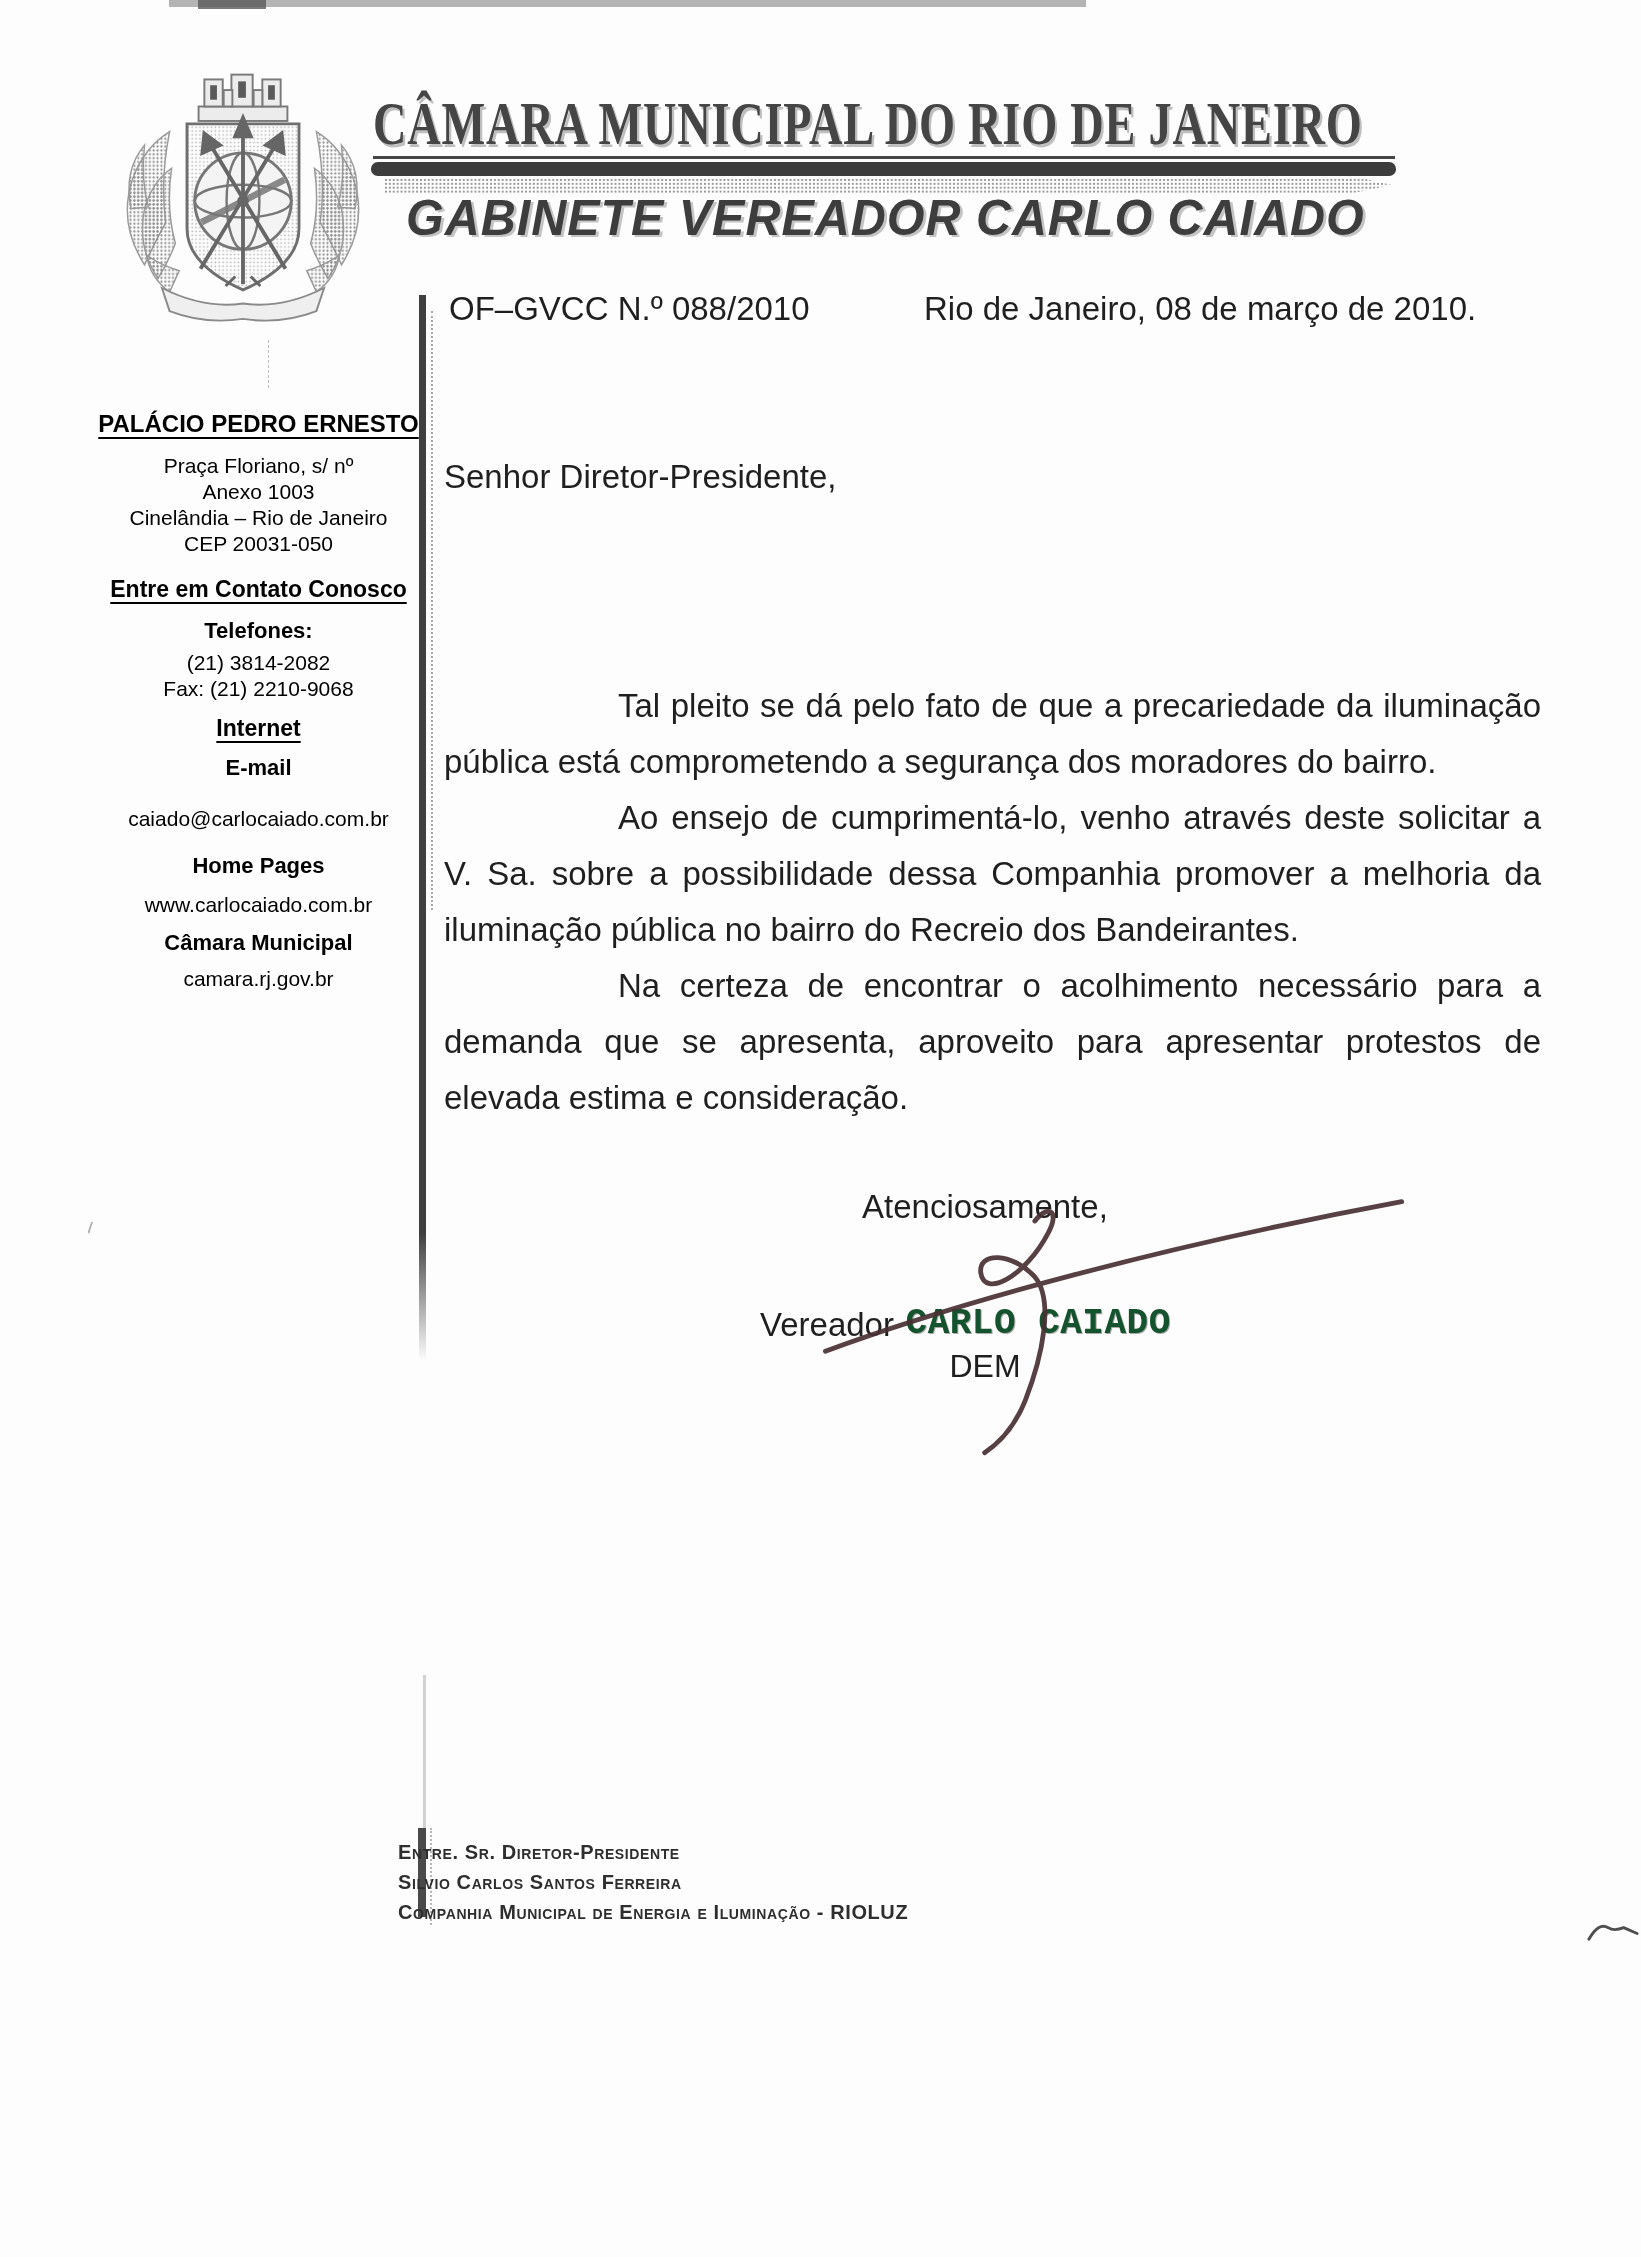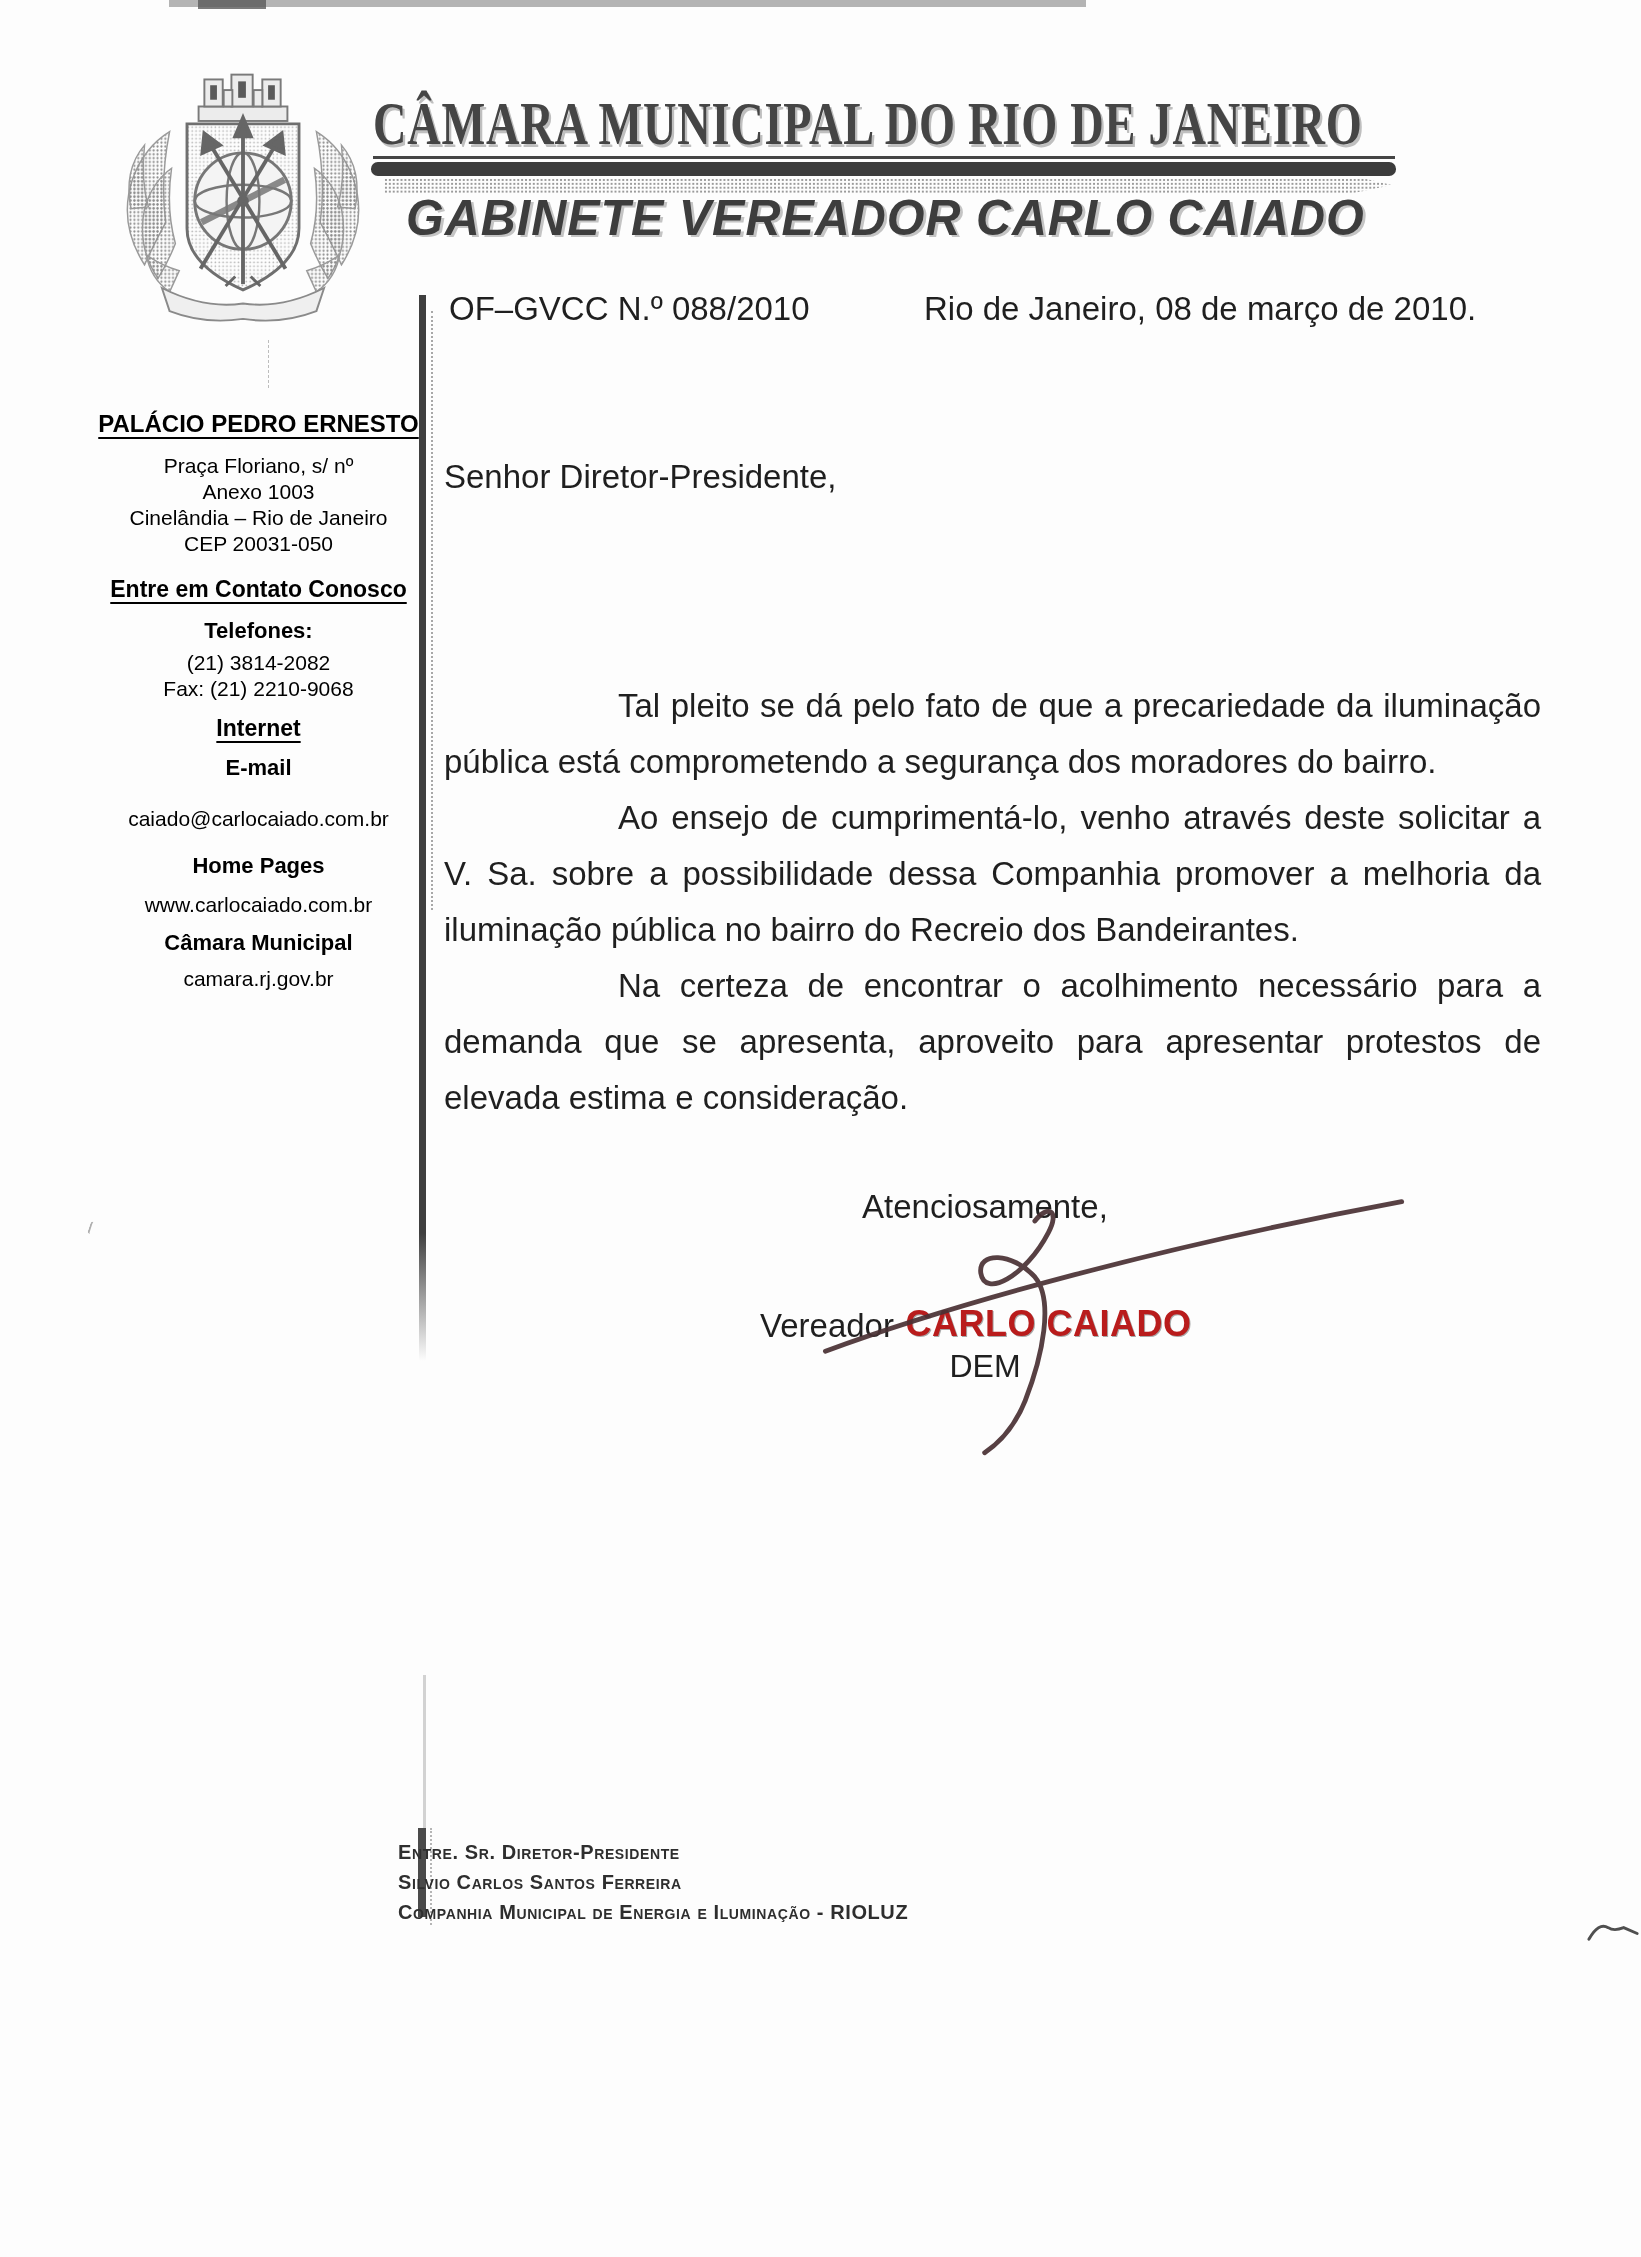--- a/index.html
+++ b/index.html
@@ -53,21 +53,21 @@
   .mb16{margin-bottom:15.4px;} .mt18{margin-top:17.4px;} .mt14{margin-top:13.5px;} .mt6{margin-top:5.8px;}
   .mt12{margin-top:11.6px;} .mt26{margin-top:25px;} .mt20{margin-top:19.3px;} .mt8{margin-top:13px;} .mt10{margin-top:9.7px;}
 
   
   .salutation{left:444px;top:458px;font-size:33px;}
   .paragraphs{left:444px;top:678px;width:1097px;font-size:33px;line-height:56px;text-align:justify;}
   .paragraphs p{margin:0;text-indent:174px;}
   .closing{left:862px;top:1188px;font-size:33px;}
 
   .signer-row{left:760px;top:1303px;font-size:33px;white-space:nowrap;display:flex;align-items:flex-end;gap:11.6px;}
-  .signer-name{font-size:36px;font-weight:bold;letter-spacing:0.5px;color:#b91c1c;text-shadow:1px 1px 0 #a9a9a9;}
+  .signer-name{font-size:36px;font-weight:bold;letter-spacing:0.5px;color:#14532d;text-shadow:1px 1px 0 #a9a9a9;font-family:Liberation Mono, monospace;}
   .signer-party{left:922px;top:1348px;width:126px;text-align:center;font-size:32px;}
 
   
   .recipient{left:398px;top:1837px;font-size:20px;font-weight:bold;font-variant:small-caps;letter-spacing:0.6px;line-height:30px;color:#2e2e2e;}
 
   svg{display:block;}
   .sig-svg{left:753px;top:1163px;z-index:5;}
   .squiggle{left:1585px;top:1918px;}
 </style>
 </head>

